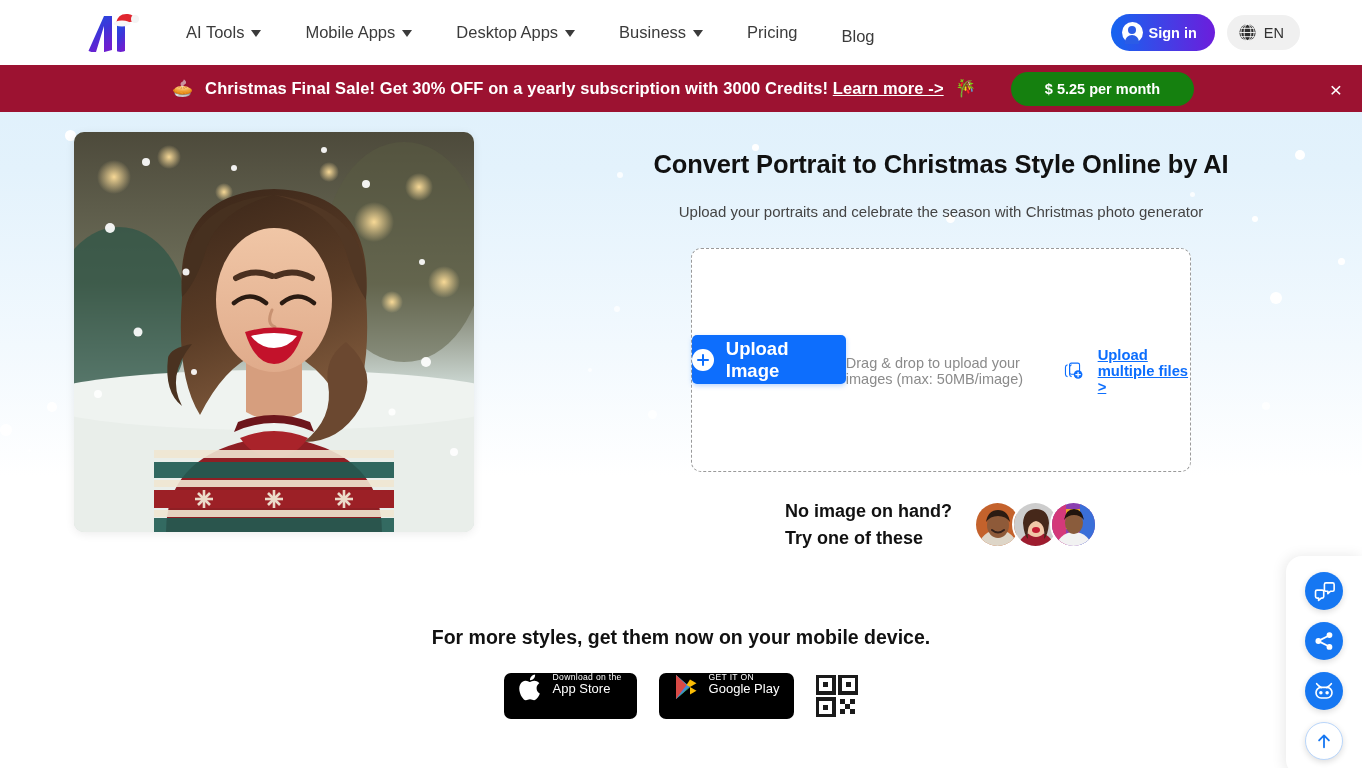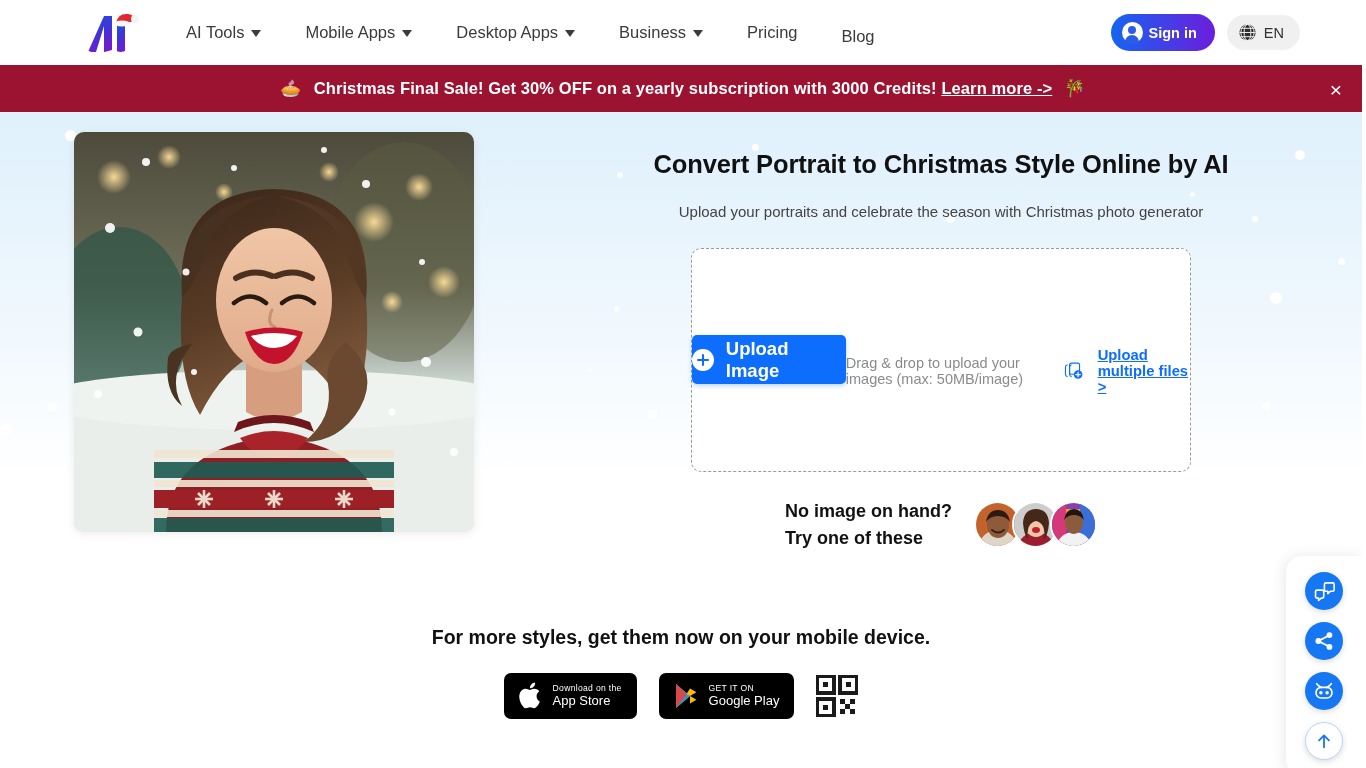--- a/index.html
+++ b/index.html
@@ -118,21 +118,21 @@
   .samples-text { font-size: 18px; font-weight: bold; color:#111; line-height:1.5; }
   .thumbs { display:flex; }
   .thumb { width: 47px; height: 47px; border-radius:50%; border: 2.5px solid #fff; margin-left: -9px; overflow:hidden; position:relative; cursor:pointer; }
   .thumb:first-child { margin-left: 0; }
 
   
   .mobile-sec { position:relative; z-index:5; text-align:center; margin-top: 74px; }
   .mobile-title { font-size: 19.5px; font-weight: bold; color: #111; }
   .badges { margin-top: 24px; display:flex; align-items:center; justify-content:center; gap: 22px; }
   .store-badge {
-    background:#000; border-radius: 7px; height: 46px; display:flex; align-items:center;
+    background:#000; border-radius: 7px; height: 46px; display:flex; align-items:flex-start;
     gap: 9px; padding: 0 15px; color:#fff; cursor:pointer;
   }
   .badge-small { font-size: 8.6px; letter-spacing:.3px; line-height:1.1; text-align:left; }
   .badge-big { font-size: 13px; font-weight: 400; line-height:1.05; text-align:left; }
   .qr { width: 42px; height: 42px; position: relative; cursor:pointer; }
 
   
   .dock {
     position:absolute; right: 0px; top: 556px; z-index: 30;
     width: 76px; background: #ffffff; border-radius: 16px 0 0 16px;
@@ -218,20 +218,21 @@
     </div>
   </div>
 
   <div class="promo">
     <span class="promo-emoji">🥧</span>
     <span class="promo-text">
       <span>Christmas Final Sale! Get 30% OFF on a yearly subscription with 3000 Credits!</span>
       <a href="#">Learn more -&gt;</a>
     </span>
     <span class="promo-emoji">🎋</span>
+    <div class="promo-price">$ 5.25 per month</div>
     <div class="promo-close">×</div>
   </div>
 
   <div class="snow-layer">
     <i class="flake" style="left:65px;  top:18px;  width:11px; height:11px;"></i>
     <i class="flake" style="left:109px; top:48px;  width:4px;  height:4px; opacity:.8"></i>
     <i class="flake" style="left:137px; top:120px; width:5px;  height:5px; opacity:.7"></i>
     <i class="flake" style="left:47px;  top:290px; width:10px; height:10px;"></i>
     <i class="flake" style="left:90px;  top:246px; width:8px;  height:8px;"></i>
     <i class="flake" style="left:0px;   top:312px; width:12px; height:12px;"></i>

